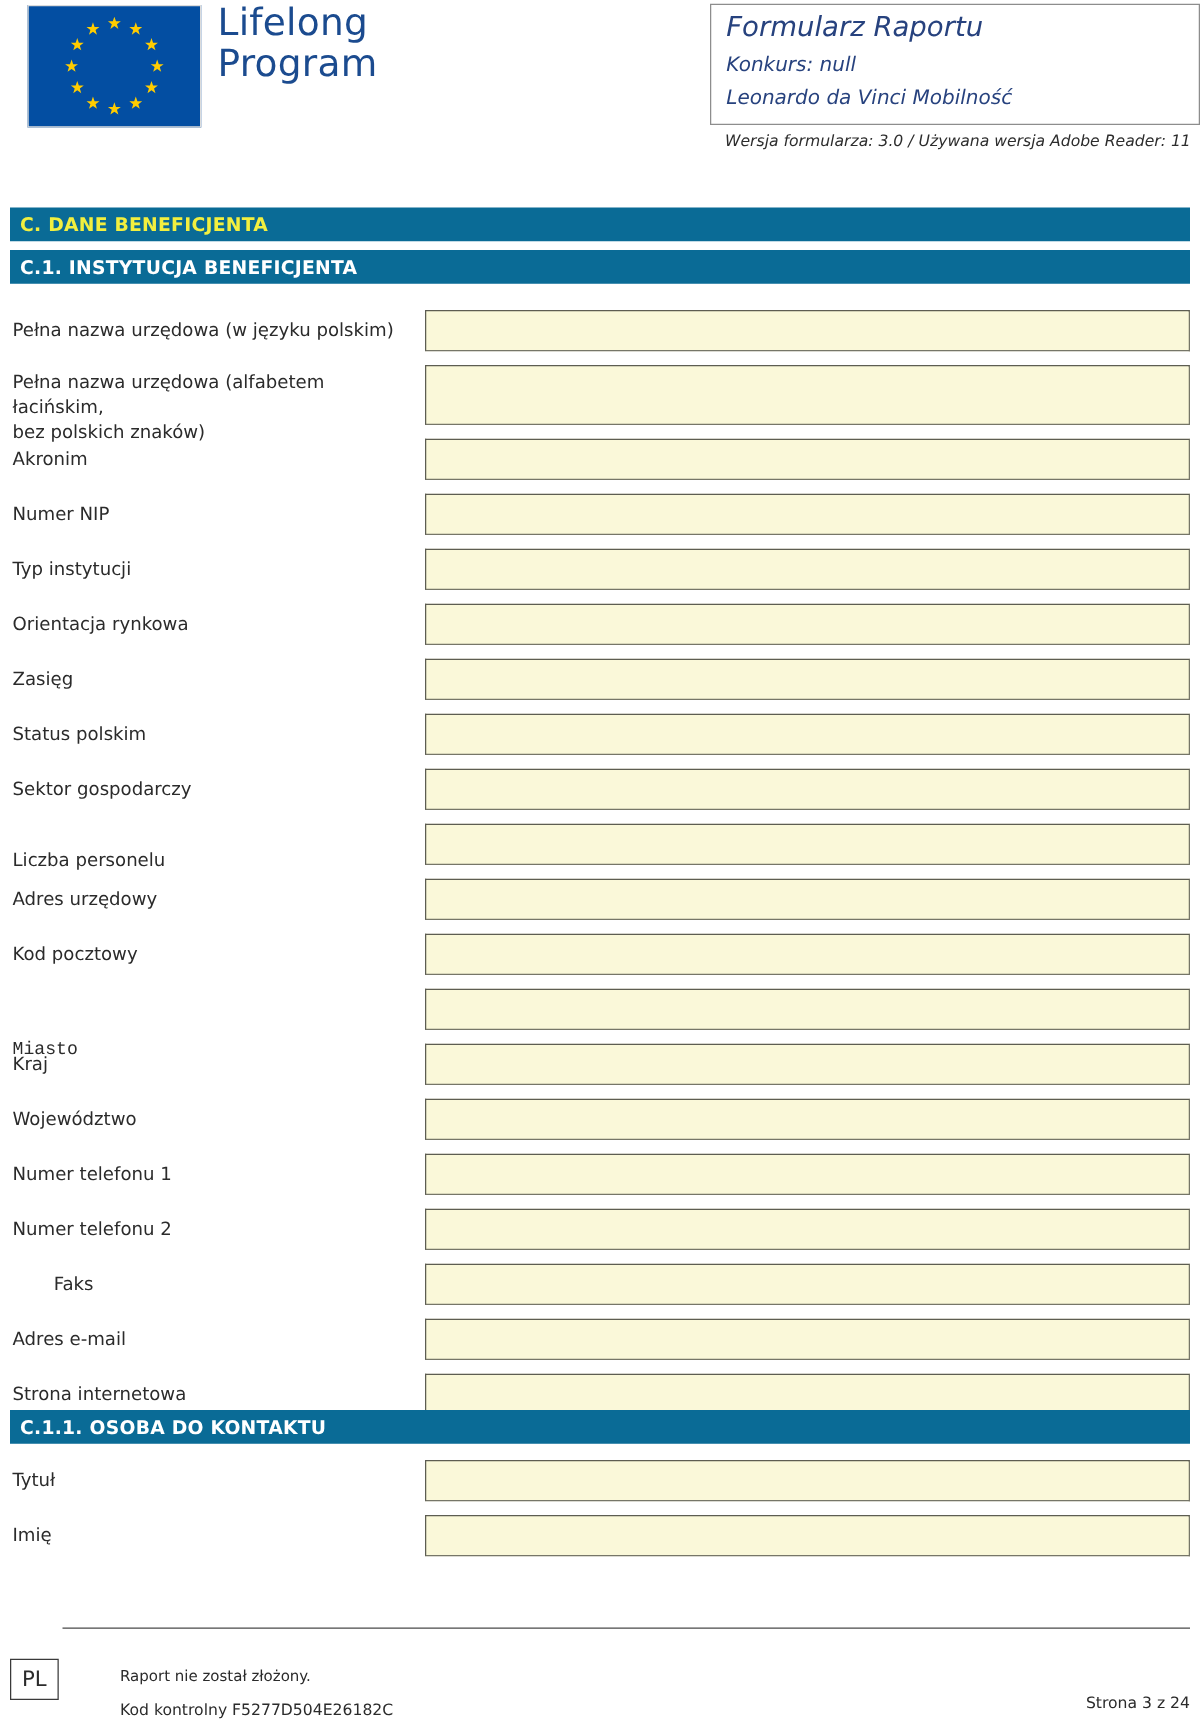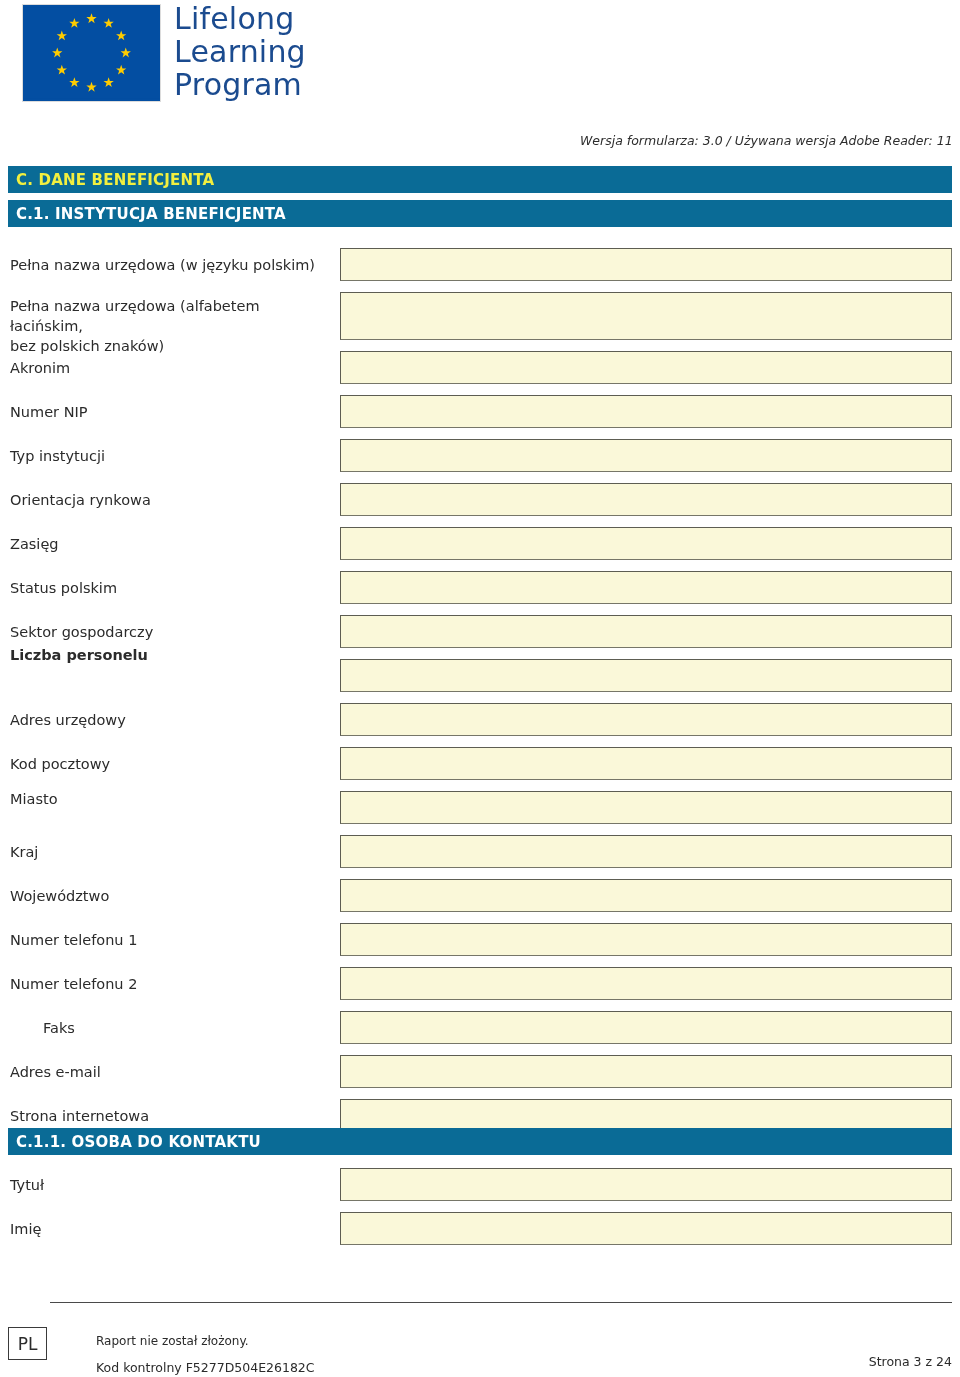--- a/index.html
+++ b/index.html
@@ -37,21 +37,21 @@
   .title-sub1{
     position:absolute;left:12px;top:38px;
     font-style:italic;font-size:16px;color:#27427e;white-space:nowrap;
   }
   .title-sub2{
     position:absolute;left:12px;top:64px;
     font-style:italic;font-size:16px;color:#27427e;white-space:nowrap;
   }
   .version-line{
     position:absolute;left:568px;top:105px;
-    font-style:italic;font-size:12.5px;color:#2d2d2d;white-space:nowrap;margin-top:28px;
+    font-style:italic;font-size:12.5px;color:#2d2d2d;white-space:nowrap;
   }
 
   
   .band{
     position:absolute;left:8px;width:944px;height:27px;
     background:#0a6b96;box-sizing:border-box;
   }
   .band span{
     position:absolute;left:8px;top:50%;transform:translateY(-50%);
     font-size:15px;font-weight:bold;letter-spacing:.2px;white-space:nowrap;
@@ -145,24 +145,28 @@
           </g>
         <g transform="translate(45,14) scale(0.95)">
             <polygon points="0,-5 1.18,-1.55 4.76,-1.55 1.9,0.59 2.94,4.05 0,1.95 -2.94,4.05 -1.9,0.59 -4.76,-1.55 -1.18,-1.55"></polygon>
           </g>
       </g>
     </svg>
   </div>
 
   <div class="brand">
     <div>Lifelong</div>
-    <div>Learning</div>
     <div>Program</div>
   </div>
 
+  <div class="title-box">
+    <div class="title-main">Formularz Raportu</div>
+    <div class="title-sub1">Konkurs: null</div>
+    <div class="title-sub2">Leonardo da Vinci Mobilność</div>
+  </div>
 
   <div class="version-line">Wersja formularza: 3.0 / Używana wersja Adobe Reader: 11</div>
 </div>
 
 <div class="band yellow" id="band-c" style="top:166px;">
   <span>C. DANE BENEFICJENTA</span>
 </div>
 
 <div class="band white" id="band-c1" style="top:200px;">
   <span>C.1. INSTYTUCJA BENEFICJENTA</span>
@@ -200,33 +204,33 @@
     </div>
     <div class="row" style="top: 0px;">
       <div class="lbl" style="top: 577.5px;">Status polskim</div>
       <div class="fld" style="top: 571px; height: 33px;"></div>
     </div>
     <div class="row" style="top: 0px;">
       <div class="lbl" style="top: 621.5px;">Sektor gospodarczy</div>
       <div class="fld" style="top: 615px; height: 33px;"></div>
     </div>
     <div class="row" style="top: 0px;">
-      <div class="lbl" style="top: 645px; font-weight: bold;">Liczba personelu</div>
+      <div class="lbl" style="top: 679px;">Liczba personelu</div>
       <div class="fld" style="top: 659px; height: 33px;"></div>
     </div>
     <div class="row" style="top: 0px;">
       <div class="lbl" style="top: 709.5px;">Adres urzędowy</div>
       <div class="fld" style="top: 703px; height: 33px;"></div>
     </div>
     <div class="row" style="top: 0px;">
       <div class="lbl" style="top: 753.5px;">Kod pocztowy</div>
       <div class="fld" style="top: 747px; height: 33px;"></div>
     </div>
     <div class="row" style="top: 0px;">
-      <div class="lbl" style="top: 789px;">Miasto</div>
+      <div class="lbl" style="top: 830px; font-family: Liberation Mono, monospace;">Miasto</div>
       <div class="fld" style="top: 791px; height: 33px;"></div>
     </div>
     <div class="row" style="top: 0px;">
       <div class="lbl" style="top: 841.5px;">Kraj</div>
       <div class="fld" style="top: 835px; height: 33px;"></div>
     </div>
     <div class="row" style="top: 0px;">
       <div class="lbl" style="top: 885.5px;">Województwo</div>
       <div class="fld" style="top: 879px; height: 33px;"></div>
     </div>

